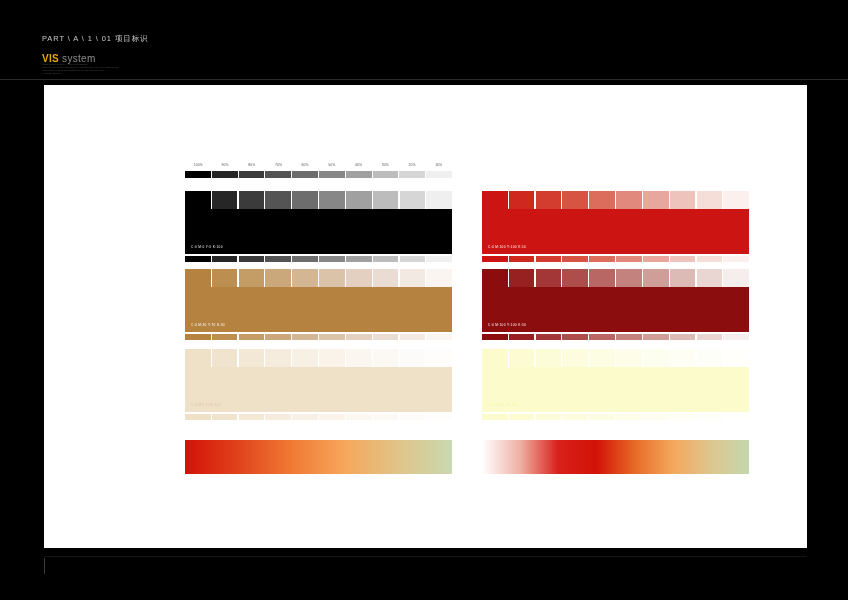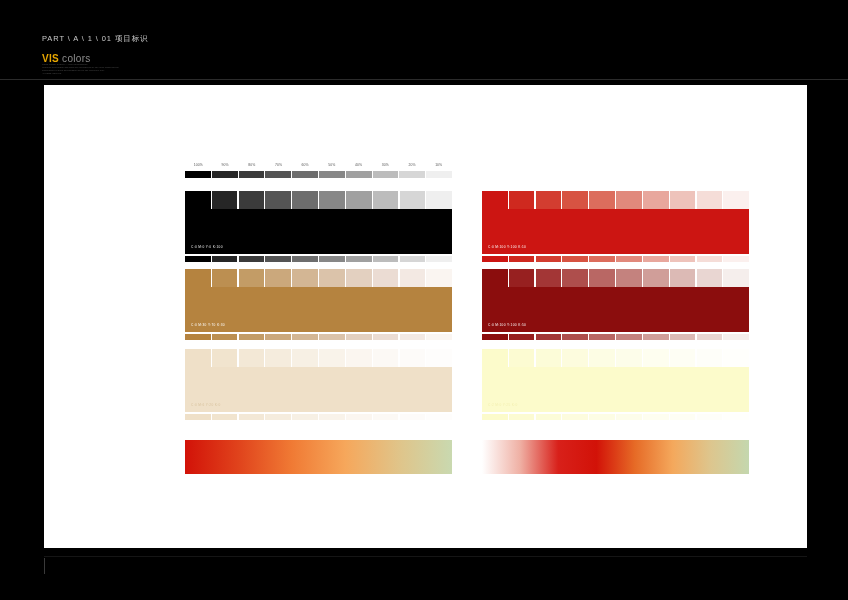--- a/index.html
+++ b/index.html
@@ -162,21 +162,21 @@
   .col-r { position: absolute; left: 342px; }
 </style>
 </head>
 <body>
 
 <div id="root">
 
   <div class="hdr-title">PART \ A \ 1 \ 01  项目标识</div>
 
   <div class="brand">
-    <span class="brand-vis">VIS</span><span class="brand-design"> colors</span>
+    <span class="brand-vis">VIS</span><span class="brand-design"> system</span>
   </div>
 
   <div class="microcopy">
     <div>visual identity system — color specification</div>
     <div>Warning: This image and mark are reproduced by the color match for the</div>
     <div>colors given in such specification are for the reference only.</div>
     <div>All rights reserved.</div>
   </div>
 
   <div class="hdr-rule"></div>

